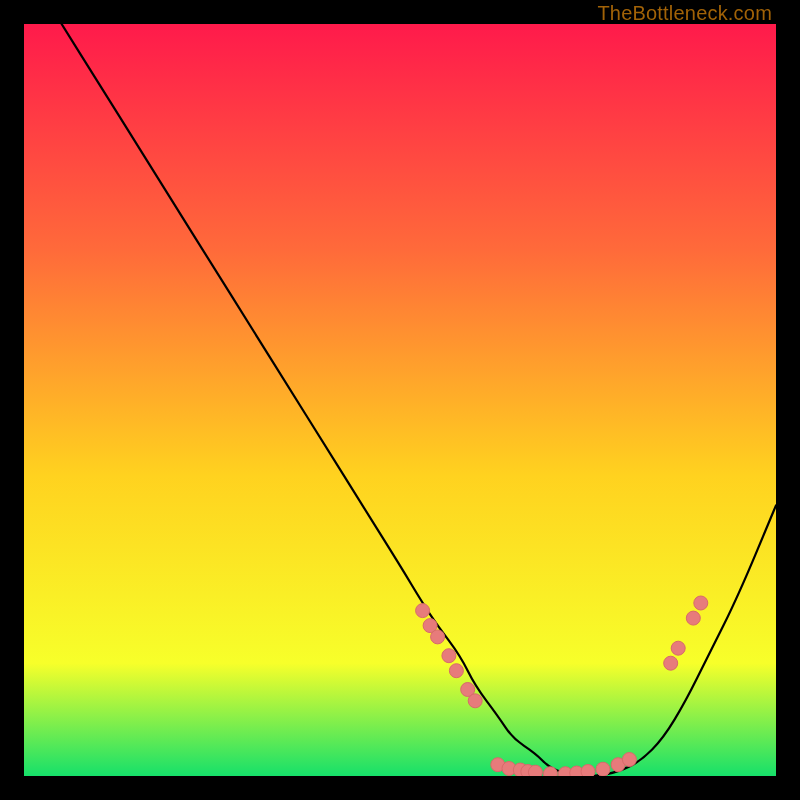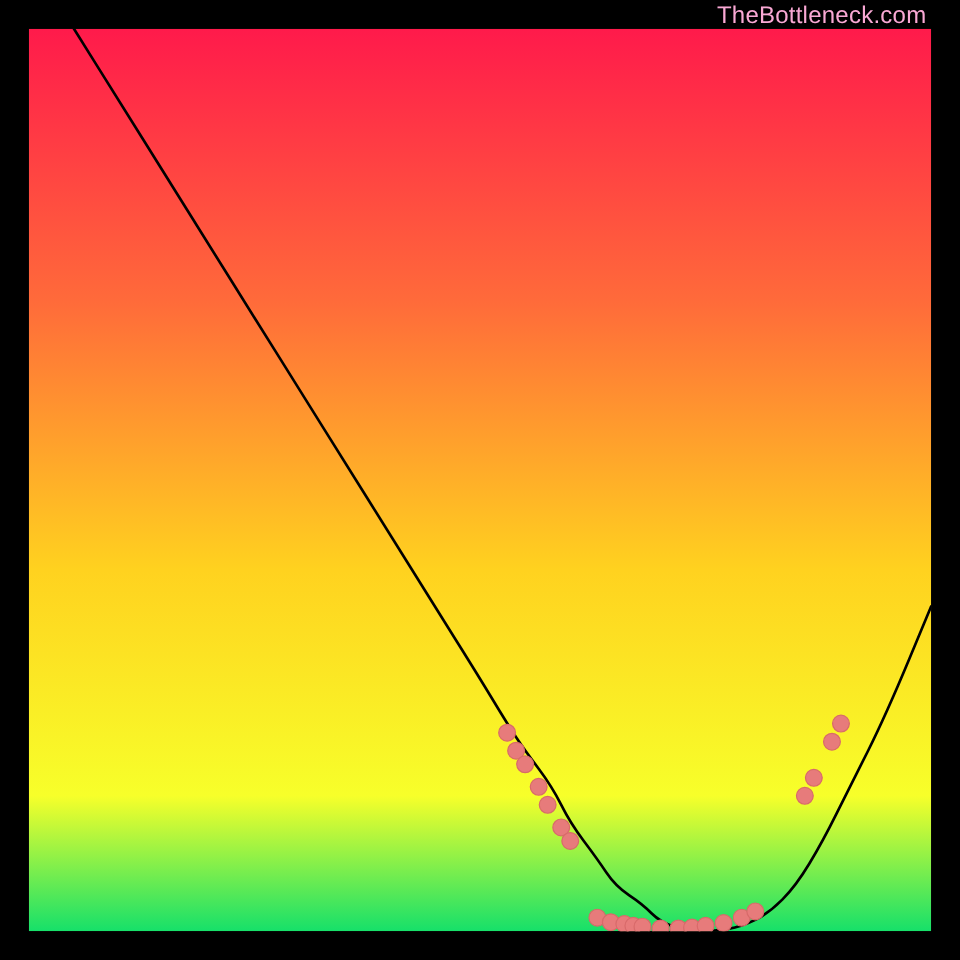--- a/index.html
+++ b/index.html
@@ -16,21 +16,21 @@
     left: 24px;
     top: 24px;
     width: 752px;
     height: 752px;
     background: #000;
   }
   .watermark {
     position: absolute;
     top: 2px;
     right: 28px;
-    color: #f9a8d4;
+    color: #a16207;
     font-size: 20px;
     font-weight: 500;
     letter-spacing: 0.2px;
   }
   svg { display: block; }
 </style>
 </head>
 <body>
 
 <div class="watermark">TheBottleneck.com</div>

